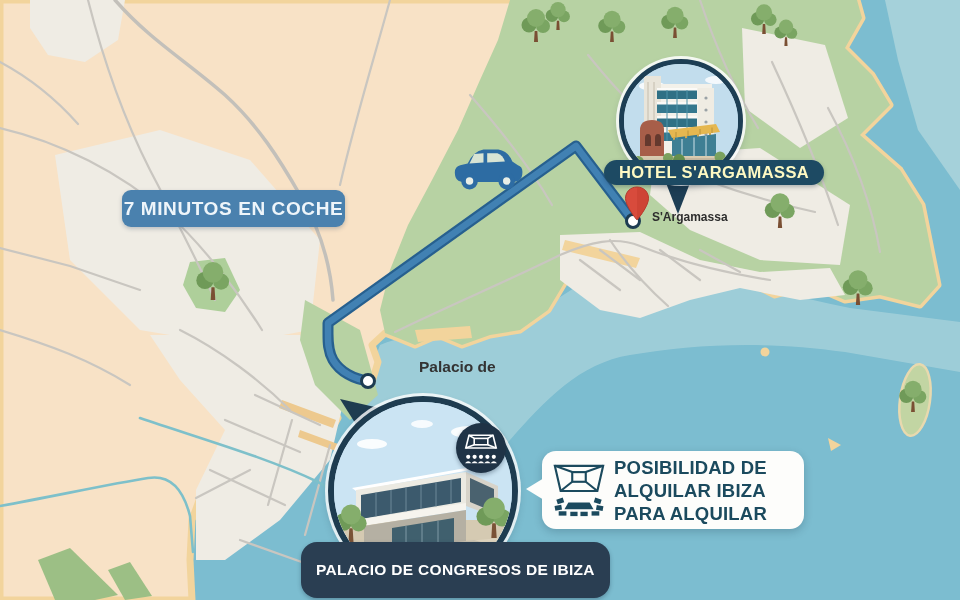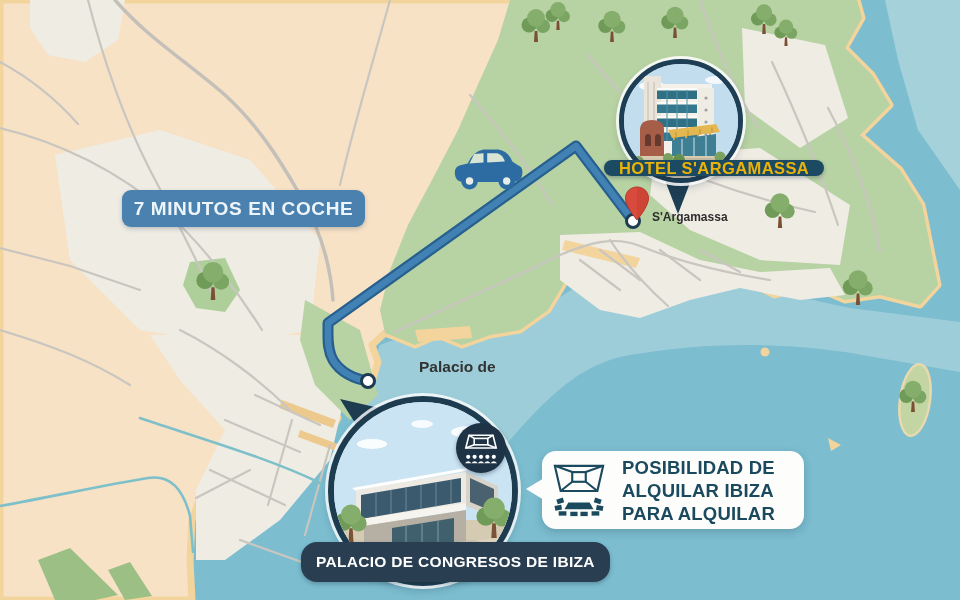--- a/index.html
+++ b/index.html
@@ -4,64 +4,64 @@
 <style>
   html,body{margin:0;padding:0;background:#222;}
   .stage{
     position:relative;width:960px;height:600px;margin:0 auto;overflow:hidden;
     font-family:"Liberation Sans",sans-serif;background:#7cbdd0;
   }
   .stage svg.map{position:absolute;left:0;top:0;}
   .overlay{position:absolute;}
   
   .travel-badge{
-    left:122px;top:190px;width:243px;height:37px;border-radius:9px;
+    left:122px;top:190px;width:223px;height:37px;border-radius:9px;
     background:#4a81ae;color:#eef5fa;font-size:19px;font-weight:bold;letter-spacing:.6px;
     display:flex;align-items:center;justify-content:center;
     box-shadow:0 2px 4px rgba(30,60,90,.25);z-index:6;
   }
   
   .hotel-tail{left:661px;top:170px;width:0;height:0;z-index:3;
     border-left:17px solid transparent;border-right:17px solid transparent;border-top:44px solid #1d3e54;}
   .hotel-circle{
     left:619px;top:59px;width:114px;height:114px;border-radius:50%;
     border:5px solid #1d3e54;overflow:hidden;background:#c2dded;z-index:4;
     box-shadow:0 0 0 3px rgba(255,255,255,.85),0 4px 8px rgba(20,40,60,.25);
   }
   .hotel-badge{
-    left:604px;top:160px;height:16px;padding:0 15px;border-radius:17px;
-    background:#1d4a63;color:#eab308;font-size:16.5px;font-weight:bold;letter-spacing:.4px;
+    left:604px;top:160px;height:25px;padding:0 15px;border-radius:17px;
+    background:#1d4a63;color:#fef9c3;font-size:16.5px;font-weight:bold;letter-spacing:.4px;
     display:flex;align-items:center;justify-content:center;z-index:5;
     box-shadow:0 2px 4px rgba(20,40,60,.3);
   }
   .pin{left:623px;top:185px;z-index:5;}
   .pin-label{left:652px;top:210px;font-size:12px;font-weight:bold;color:#2d2d2d;z-index:5;}
   
   .venue-label{left:377px;top:356px;font-size:15.5px;font-weight:bold;color:#333;line-height:21px;z-index:5;margin-left:42px;}
   
   .venue-circle{
     left:328px;top:396px;width:178px;height:178px;border-radius:50%;
     border:6px solid #1e3c50;overflow:hidden;background:#cbe4f3;z-index:4;
     box-shadow:0 0 0 3px rgba(255,255,255,.8),0 4px 9px rgba(20,40,60,.25);
   }
   .venue-miniicon{
     left:456px;top:423px;width:50px;height:50px;border-radius:50%;background:#1f3346;
     display:flex;align-items:center;justify-content:center;z-index:5;
     box-shadow:0 2px 4px rgba(20,40,60,.35);
   }
   .venue-badge{
-    left:301px;top:542px;height:24px;padding:8px 15px;border-radius:16px;
+    left:301px;top:542px;height:24px;padding:16px 15px;border-radius:16px;
     background:#2a3e52;color:#fff;font-size:15.5px;font-weight:bold;letter-spacing:.3px;
     display:flex;align-items:center;justify-content:center;z-index:6;
     box-shadow:0 2px 4px rgba(20,40,60,.3);
   }
   
   .callout{
     left:542px;top:451px;width:262px;height:78px;border-radius:14px;background:#fdfdfb;
-    display:flex;align-items:center;gap:14px;padding-left:8px;z-index:6;box-sizing:border-box;
+    display:flex;align-items:center;gap:6px;padding-left:8px;z-index:6;box-sizing:border-box;
     box-shadow:0 3px 8px rgba(20,40,60,.22);
   }
   .callout:before{
     content:"";position:absolute;left:-16px;top:27px;width:0;height:0;
     border-top:11px solid transparent;border-bottom:11px solid transparent;border-right:18px solid #fdfdfb;
   }
   .callout-text{color:#1b4a5e;font-size:18.5px;font-weight:bold;line-height:23px;letter-spacing:.2px;}
 </style>
 </head>
 <body>

